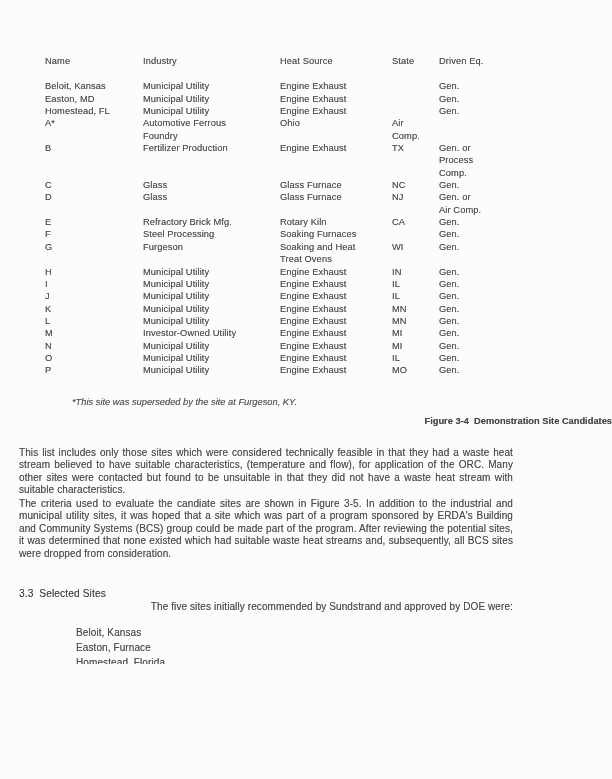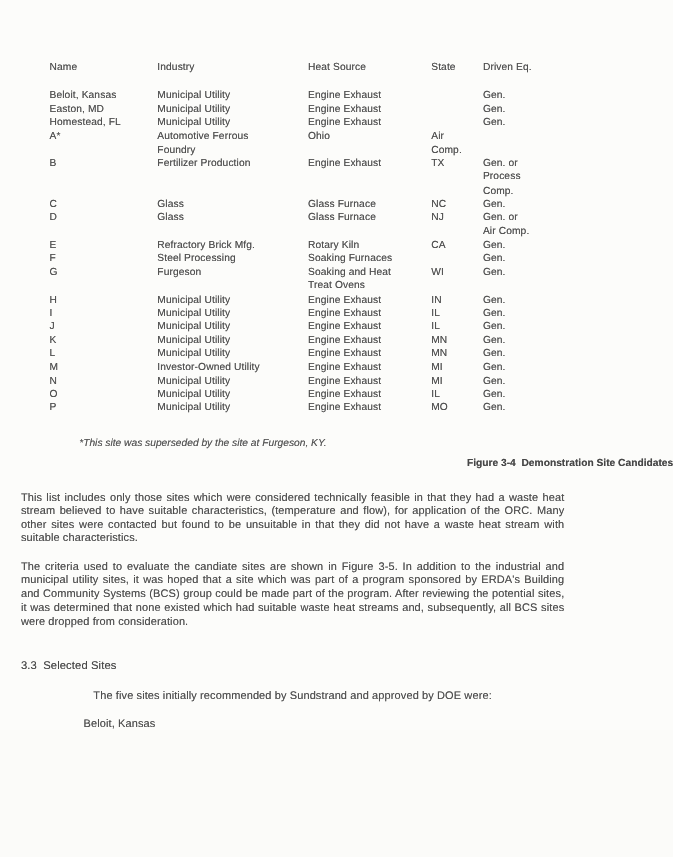--- a/index.html
+++ b/index.html
@@ -59,29 +59,29 @@
     top: 447px;
     width: 494px;
     font-size: 10px;
     line-height: 12.45px;
     letter-spacing: 0.1px;
   }
   .para {
     margin: 0;
     text-align: justify;
   }
-  .para2 { margin-top: 13px; }
+  .para2 { margin-top: 1px; }
   .sec-heading {
     margin: 28px 0 0 0;
     font-size: 10.2px;
     font-weight: normal;
     color: #474747;
     white-space: pre-wrap;
   }
-  .intro { margin-top: 14px; text-align: center; }
+  .intro { text-align: right; }
   .site-list {
     margin-top: 13px;
     padding-left: 57px;
     line-height: 14.9px;
   }
   
   .page-num {
     position: absolute;
     left: 488px;
     top: 736px;

